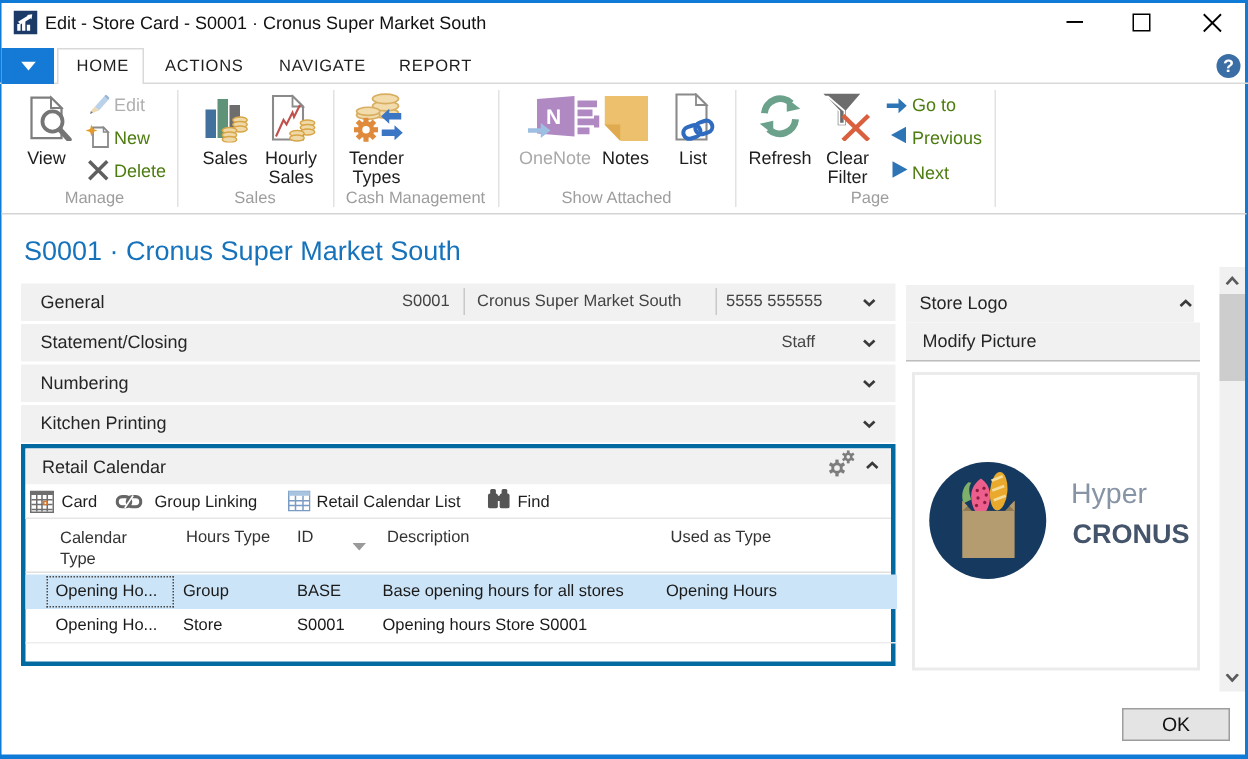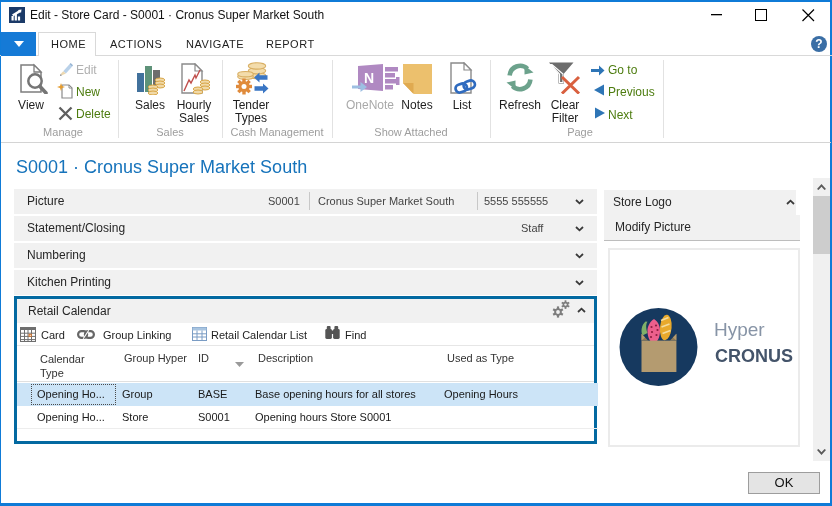--- a/index.html
+++ b/index.html
@@ -232,21 +232,21 @@
 <svg width="12" height="12" viewBox="0 0 12 12">
       <path d="M1 0.5 L1 11.5 L11 6 Z" fill="#2e75b6"></path>
     </svg>
 </div>
 <div class="abs smalltext" style="left:608px;top:108px;">Next</div>
 <div class="glabel" style="left:530px;width:100px;">Page</div>
 
 <div class="abs" style="left:16px;top:157px;font-size:18px;color:#1673bb;">S0001 · Cronus Super Market South</div>
 
 <div class="abs ft-header" style="top:189px;">
-  <span class="ft-label">Picture</span>
+  <span class="ft-label">General</span>
   <span class="abs v11" style="left:254px;top:6px;">S0001</span>
   <span class="abs" style="left:295px;top:3px;width:1px;height:18px;background:#c8c8c8;"></span>
   <span class="abs v11" style="left:304px;top:6px;">Cronus Super Market South</span>
   <span class="abs" style="left:463px;top:3px;width:1px;height:18px;background:#c8c8c8;"></span>
   <span class="abs v11" style="left:470px;top:6px;">5555 555555</span>
   <span class="abs" style="left:561px;top:10px;">
       <svg width="9" height="6" viewBox="0 0 9 6">
         <path d="M1 1 L4.5 4.3 L8 1" fill="none" stroke="#3a3a3a" stroke-width="1.8"></path>
       </svg>
     </span>
@@ -346,21 +346,21 @@
       <rect x="8.1" y="3" width="6.6" height="10" rx="1.4"></rect>
       <rect x="5.5" y="4.5" width="4" height="3.5"></rect>
       </g>
       </svg>
     </span>
     <span class="abs" style="left:328px;top:6px;">Find</span>
   </div>
 
   <div style="position:absolute;left:0;top:48px;width:100%;height:35px;border-bottom:1px solid #e0e0e0;font-size:11px;color:#333;">
     <span class="abs" style="left:23px;top:5px;width:60px;line-height:14px;">Calendar Type</span>
-    <span class="abs" style="left:107px;top:5px;">Group Hyper</span>
+    <span class="abs" style="left:107px;top:5px;">Hours Type</span>
     <span class="abs" style="left:181px;top:5px;">ID</span>
     <span class="abs" style="left:218px;top:15px;">
         <svg width="10" height="6">
           <path d="M0 0 L9 0 L4.5 5 Z" fill="#9a9a9a"></path>
         </svg>
       </span>
     <span class="abs" style="left:241px;top:5px;">Description</span>
     <span class="abs" style="left:430px;top:5px;">Used as Type</span>
   </div>
 

